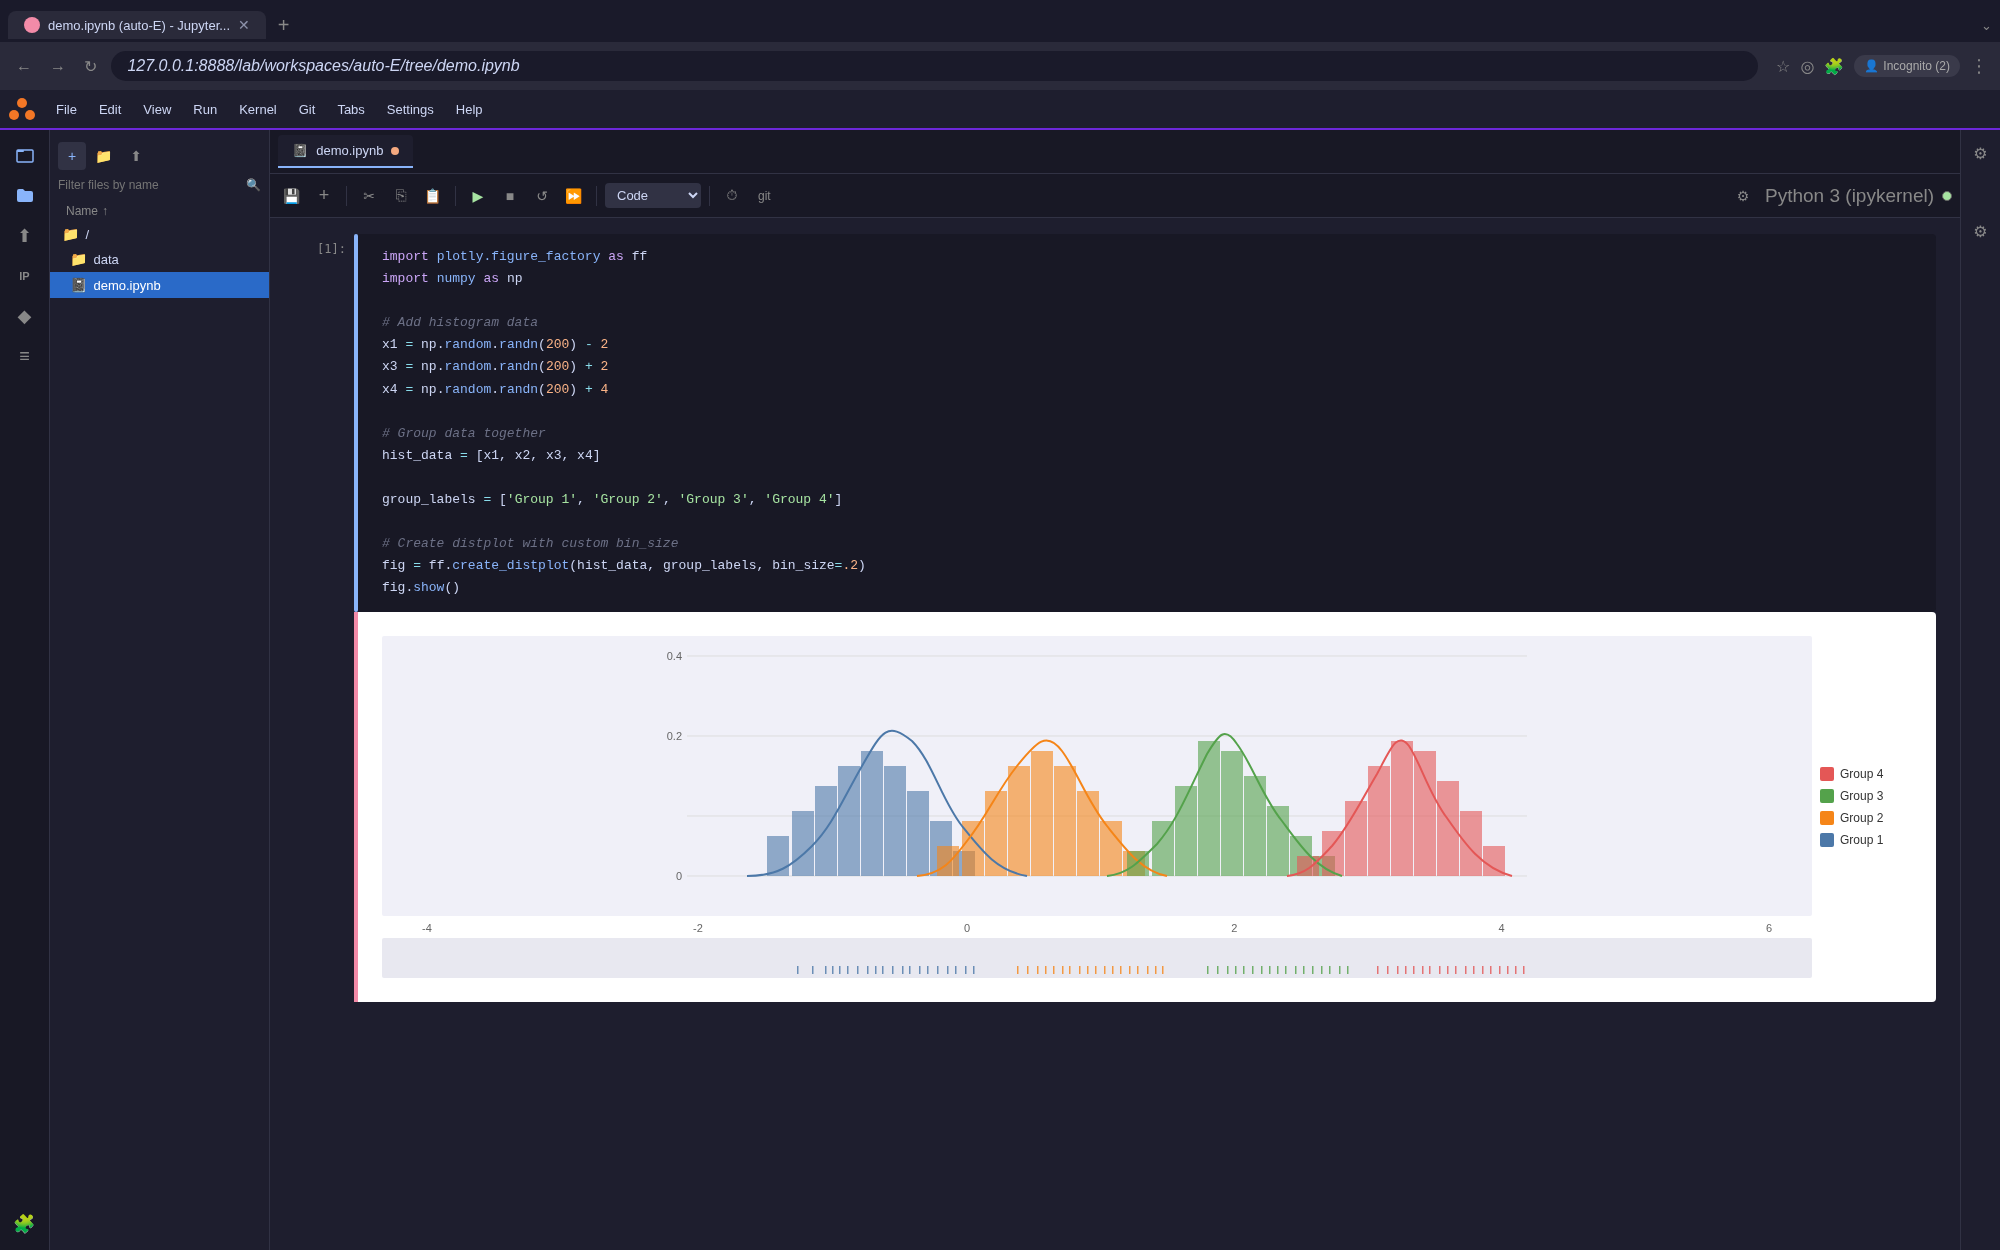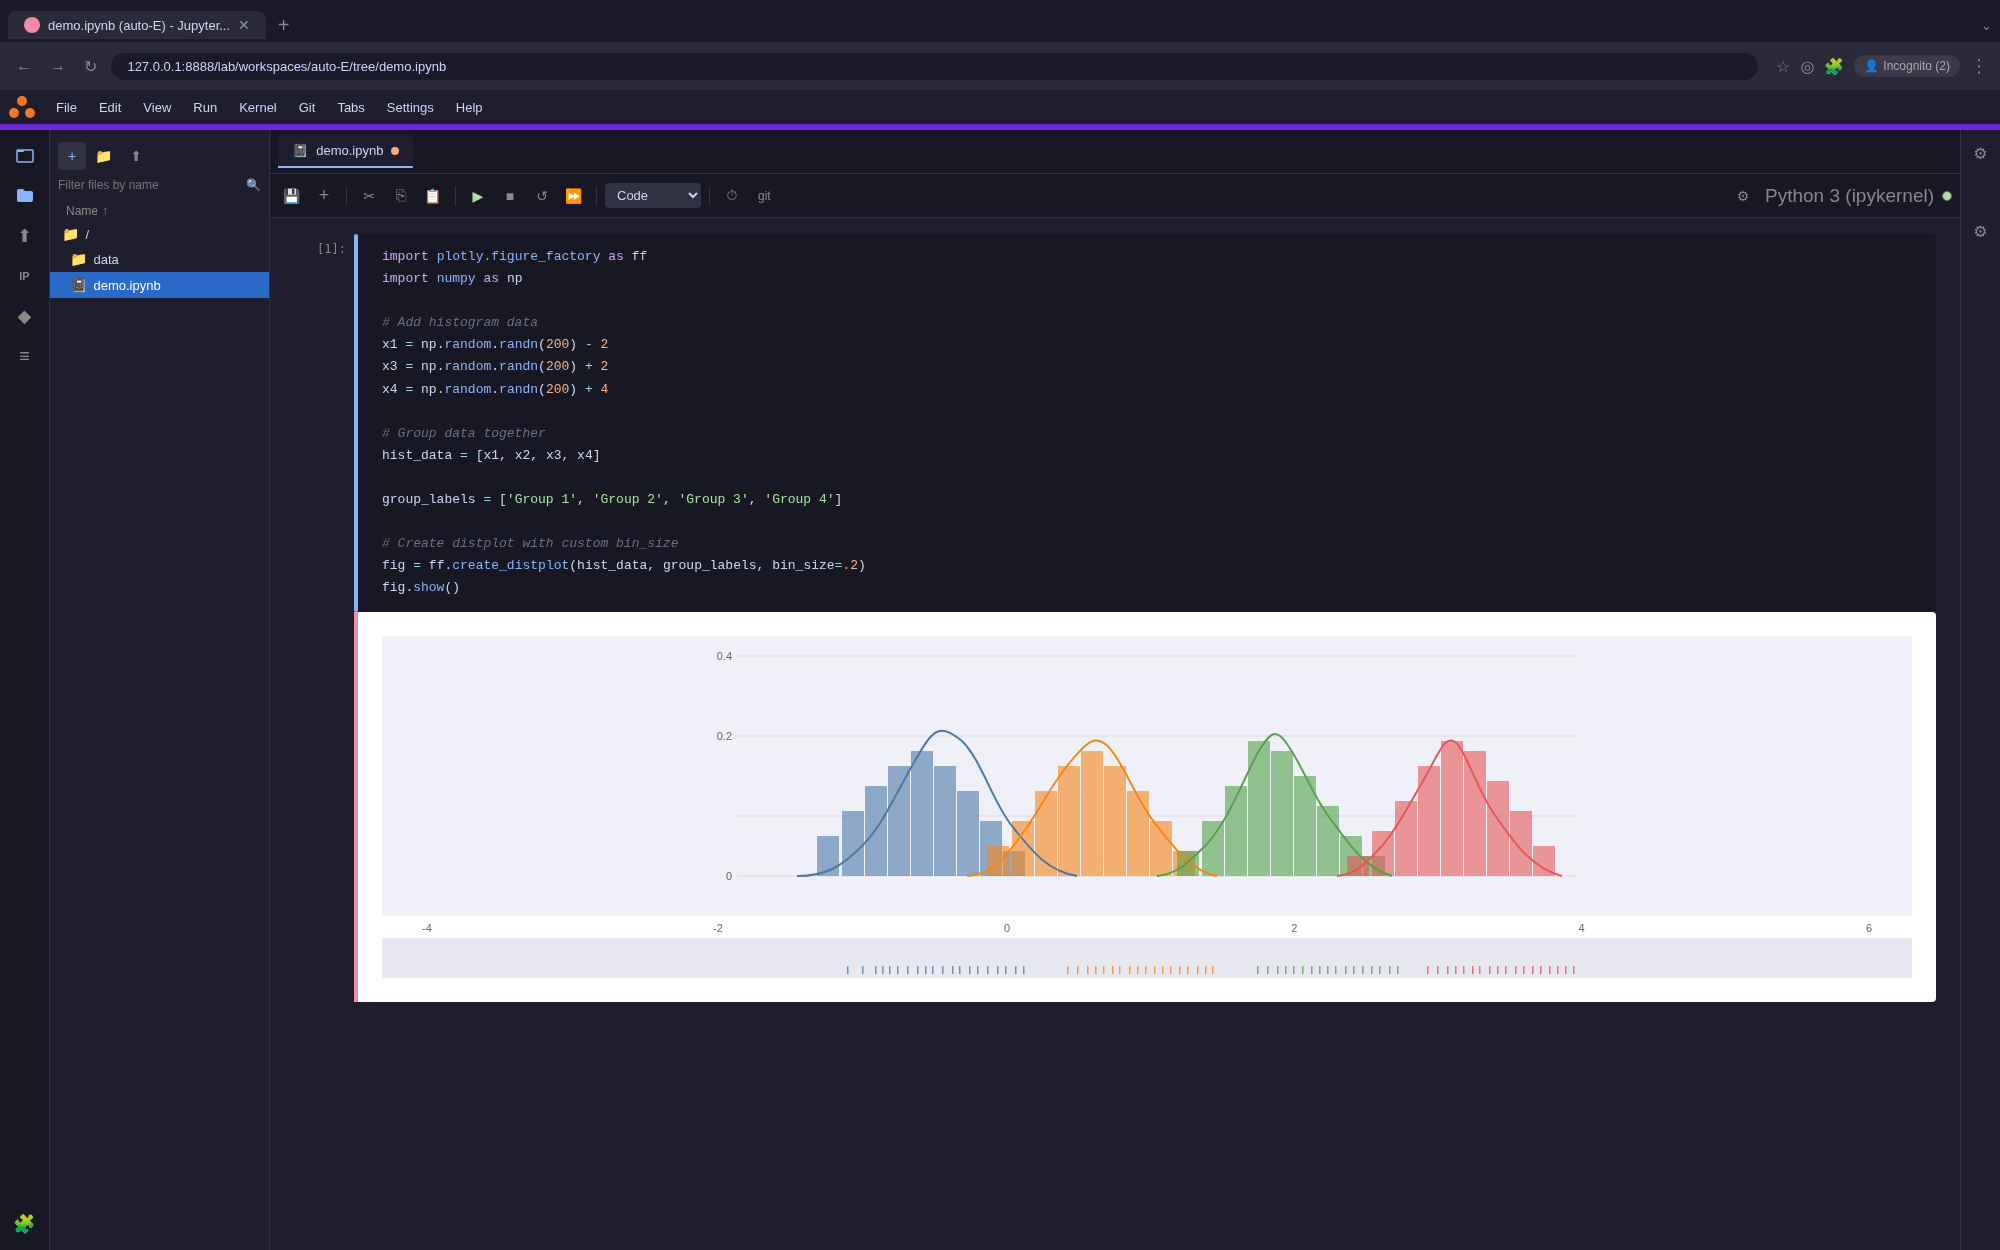--- a/index.html
+++ b/index.html
@@ -7,27 +7,27 @@
 
     
     .browser-chrome { background: #ec4899; height: 90px; display: flex; flex-direction: column; }
     .tab-bar { display: flex; align-items: center; padding: 8px 8px 0; background: #1a1a2a; height: 42px; gap: 4px; }
     .tab-active { background: #2a2a3a; border-radius: 8px 8px 0 0; padding: 6px 16px; display: flex; align-items: center; gap: 8px; font-size: 13px; color: #cdd6f4; min-width: 200px; }
     .tab-favicon { width: 16px; height: 16px; background: #f38ba8; border-radius: 50%; display: inline-block; }
     .tab-close { margin-left: auto; cursor: pointer; opacity: 0.6; font-size: 14px; }
     .new-tab-btn { background: none; border: none; color: #888; font-size: 20px; cursor: pointer; padding: 4px 8px; }
     .address-bar { display: flex; align-items: center; padding: 6px 12px; gap: 10px; height: 48px; background: #2a2a3a; }
     .nav-btn { background: none; border: none; color: #888; cursor: pointer; font-size: 16px; padding: 4px; }
-    .address-input { flex: 1; background: #1a1a2a; border: none; border-radius: 20px; padding: 6px 16px; color: #cdd6f4; font-size: 13px; outline: none; }
+    .address-input { flex: 1; background: #1a1a2a; border: none; border-radius: 20px; padding: 6px 16px; color: #cdd6f4; font-size: 16px; outline: none; font-style: italic; }
     .browser-actions { display: flex; align-items: center; gap: 10px; margin-left: 8px; }
     .incognito-badge { background: #3a3a4a; border-radius: 12px; padding: 4px 10px; font-size: 12px; color: #aaa; display: flex; align-items: center; gap: 4px; }
 
     
     .app-layout { display: flex; flex-direction: column; height: 1160px; }
-    .menu-bar { background: #1e1e2e; display: flex; align-items: center; padding: 0 8px; height: 40px; gap: 2px; border-bottom: 6px solid #6d28d9; }
+    .menu-bar { background: #1e1e2e; display: flex; align-items: center; padding: 0 8px; height: 40px; gap: 2px; border-bottom: 2px solid #6d28d9; }
     .menu-logo { width: 28px; height: 28px; margin-right: 8px; }
     .menu-item { padding: 4px 10px; font-size: 13px; color: #cdd6f4; cursor: pointer; border-radius: 4px; }
 
     
     .main-area { display: flex; flex: 1; }
 
     
     .icon-rail { width: 50px; background: #181825; display: flex; flex-direction: column; align-items: center; padding: 8px 0; gap: 4px; border-right: 1px solid #313244; }
     .rail-icon { width: 36px; height: 36px; display: flex; align-items: center; justify-content: center; border-radius: 6px; cursor: pointer; color: #888; font-size: 18px; }
     .rail-icon.active { color: #89b4fa; }
@@ -431,20 +431,38 @@
                         <rect x="843" y="28" width="1.5" height="8"></rect>
                         <rect x="852" y="28" width="1.5" height="8"></rect>
                         <rect x="860" y="28" width="1.5" height="8"></rect>
                         <rect x="868" y="28" width="1.5" height="8"></rect>
                         <rect x="876" y="28" width="1.5" height="8"></rect>
                       </g>
                     </svg>
                   </div>
                 </div>
 
+                <div class="chart-legend">
+                  <div class="legend-item">
+                    <div class="legend-color" style="background:#e45756;"></div>
+                    <span>Group 4</span>
+                  </div>
+                  <div class="legend-item">
+                    <div class="legend-color" style="background:#54a24b;"></div>
+                    <span>Group 3</span>
+                  </div>
+                  <div class="legend-item">
+                    <div class="legend-color" style="background:#f58518;"></div>
+                    <span>Group 2</span>
+                  </div>
+                  <div class="legend-item">
+                    <div class="legend-color" style="background:#4c78a8;"></div>
+                    <span>Group 1</span>
+                  </div>
+                </div>
               </div>
             </div>
           </div>
         </div>
       </div>
     </div>
 
     <div class="settings-rail">
       <div class="settings-icon">⚙</div>
       <div class="settings-icon" style="margin-top:40px;">⚙</div>

